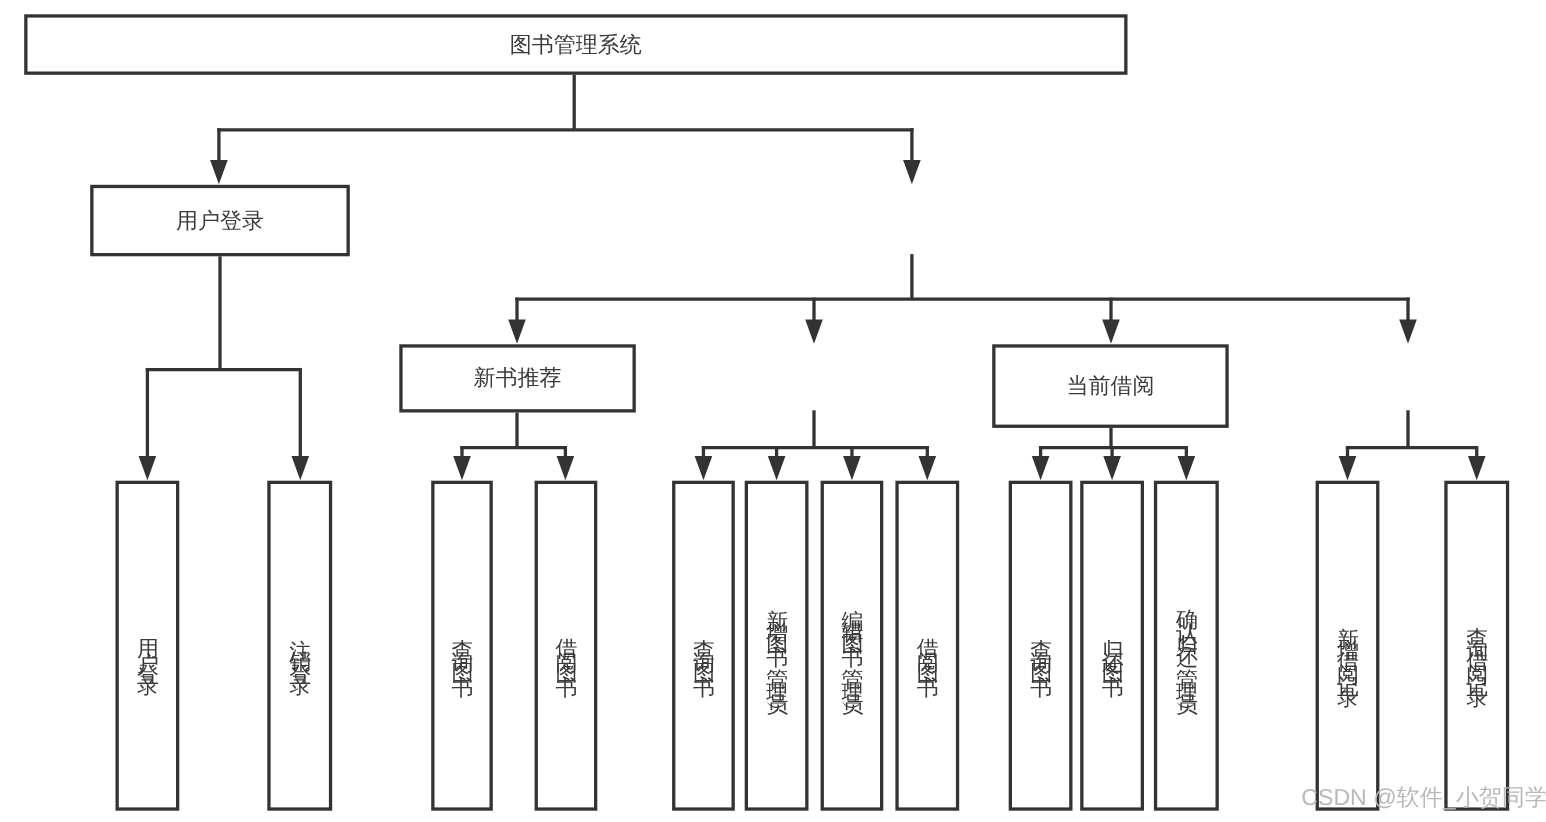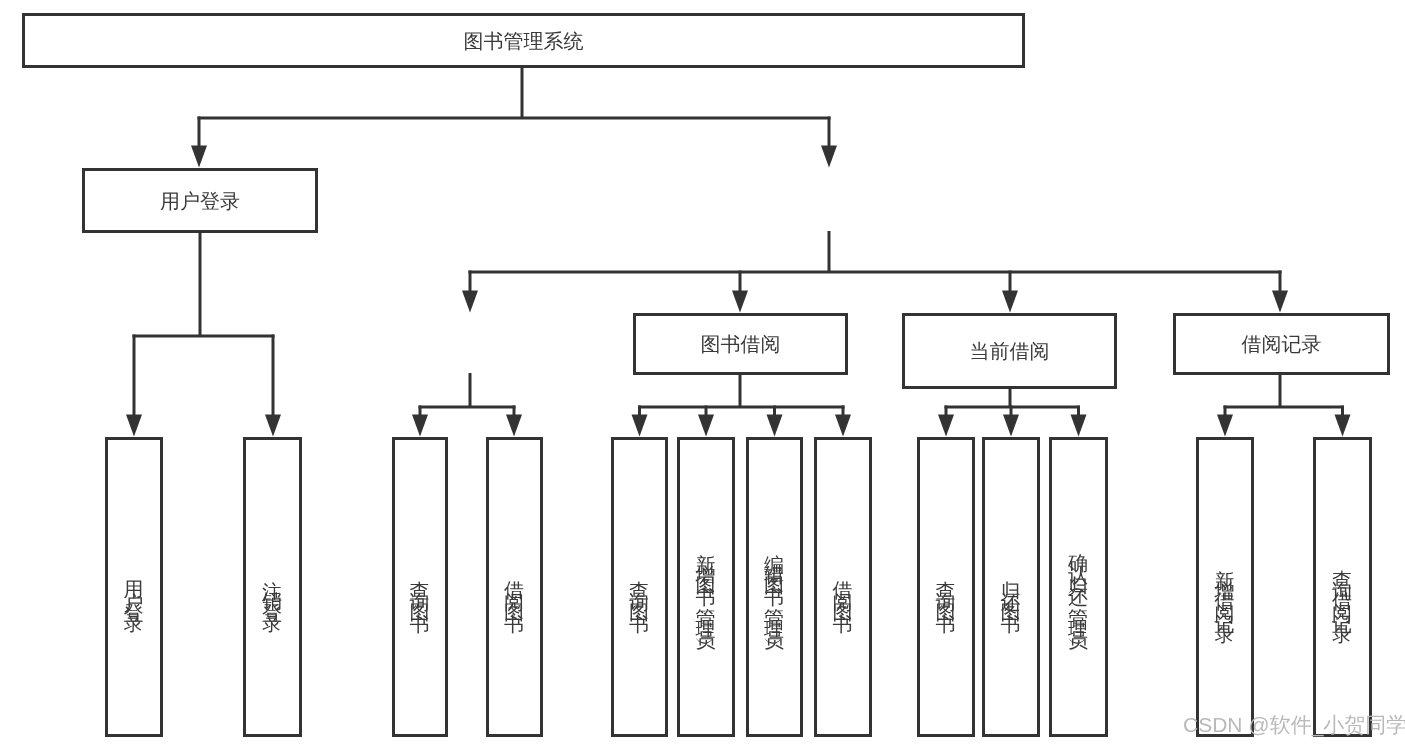--- a/index.html
+++ b/index.html
@@ -119,28 +119,25 @@
   </svg>
 
   <div class="node" style="left:22px; top:13px; width:1003px; height:55px;">
     <span class="lbl">图书管理系统</span>
   </div>
 
   <div class="node" style="left:82px; top:168px; width:236px; height:65px;">
     <span class="lbl">用户登录</span>
   </div>
 
-  <div class="node" style="left:633px; top:313px; width:215px; height:62px;">
-    <span class="lbl">图书借阅</span>
+  <div class="node" style="left:363px; top:313px; width:215px; height:62px;">
+    <span class="lbl">新书推荐</span>
   </div>
   <div class="node" style="left:902px; top:313px; width:215px; height:76px;">
     <span class="lbl">当前借阅</span>
-  </div>
-  <div class="node" style="left:1173px; top:313px; width:217px; height:62px;">
-    <span class="lbl">借阅记录</span>
   </div>
 
   <div class="node vnode" style="left:105px; top:437px; width:58px; height:300px;">
     <span class="lbl">用户登录</span>
   </div>
   <div class="node vnode" style="left:243px; top:437px; width:59px; height:300px;">
     <span class="lbl">注销登录</span>
   </div>
 
   <div class="node vnode" style="left:392px; top:437px; width:56px; height:300px;">

